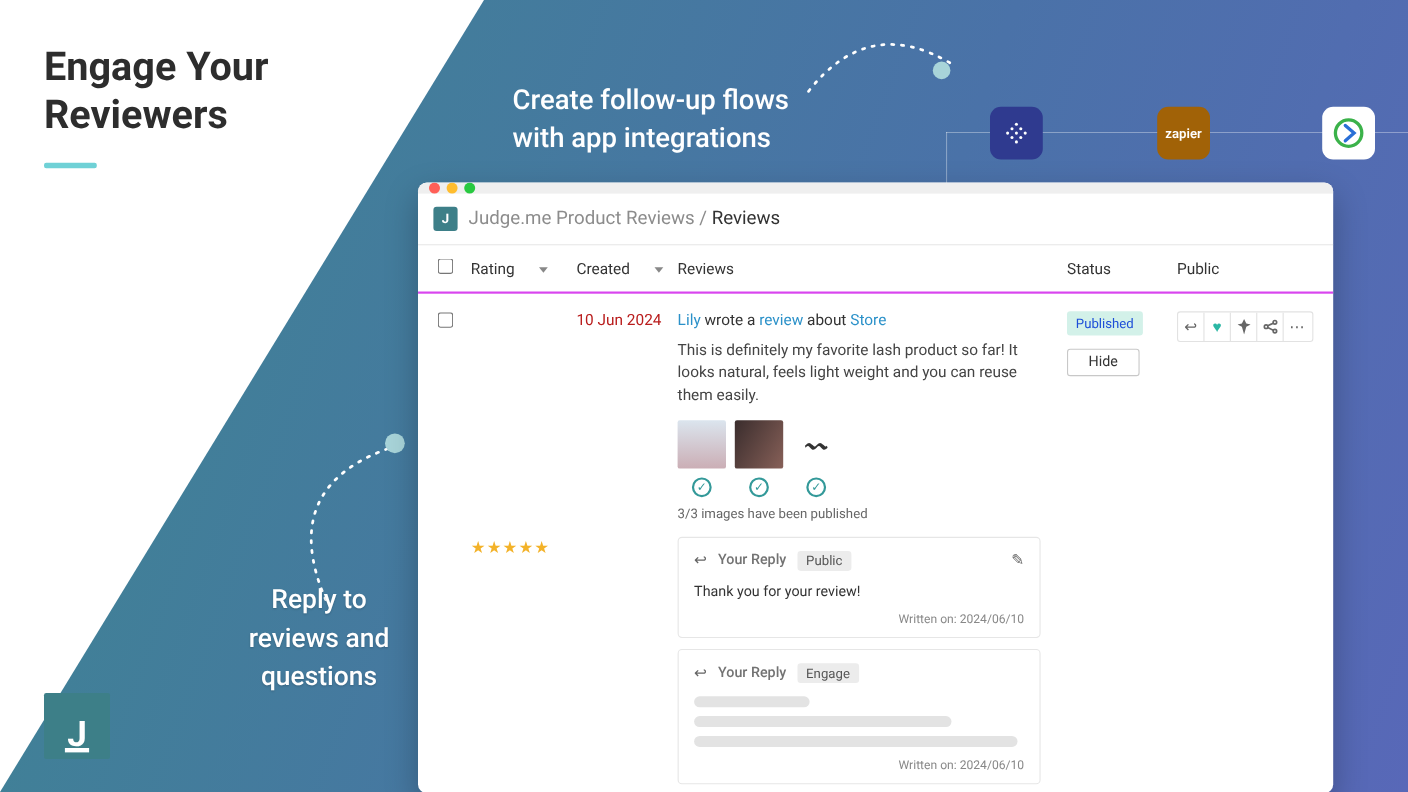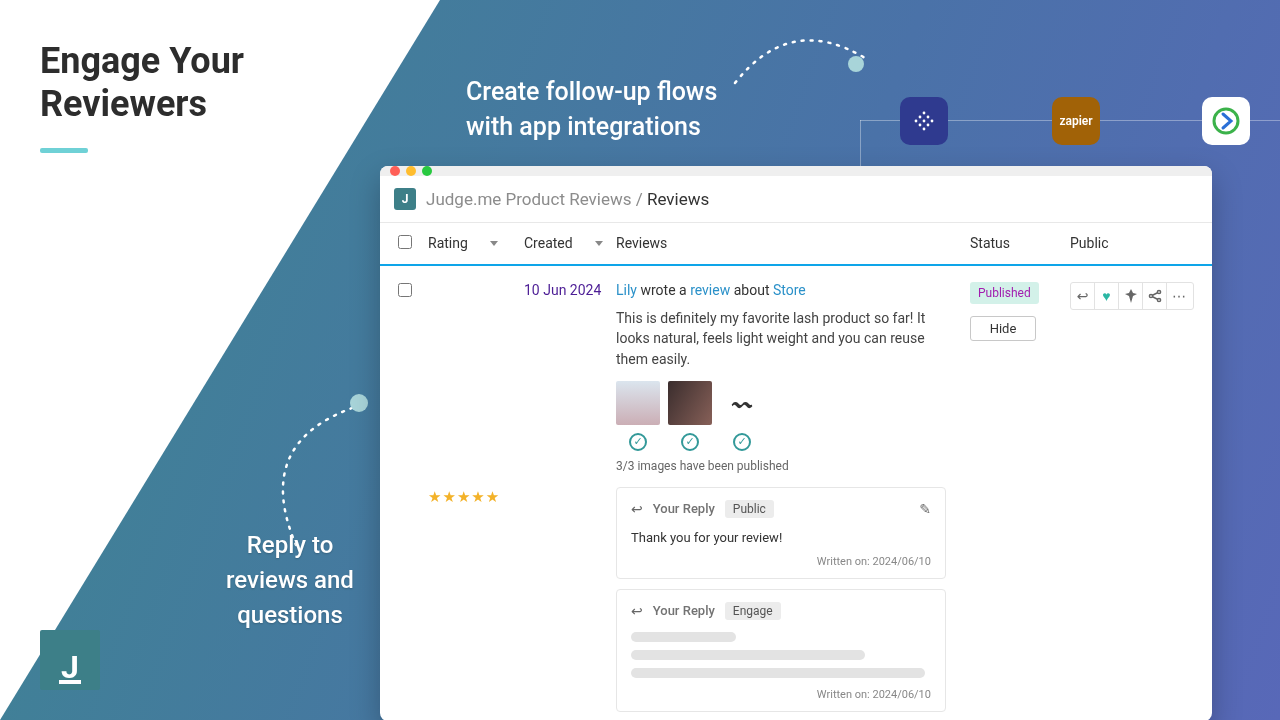--- a/index.html
+++ b/index.html
@@ -141,23 +141,23 @@
 .app-logo {
   width: 22px; height: 22px; border-radius: 3px;
   background: #3d7f88;
   display: flex; align-items: center; justify-content: center;
   color: #fff; font-weight: 700; font-size: 12px;
 }
 .crumb { color: #8c8c8c; font-size: 17px; }
 .crumb .cur { color: #333; }
 .cols {
   display: flex;
-  align-items: flex-start;
+  align-items: flex-end;
   padding: 12px 18px;
-  border-bottom: 2px solid #0ea5e9;
+  border-bottom: 2px solid #d946ef;
   font-size: 14px;
   color: #333;
 }
 .col-cb { width: 30px; }
 .col-rating { width: 96px; display:flex; align-items:center; gap:22px;}
 .col-created { width: 92px; display:flex; align-items:center; gap:22px;}
 .col-reviews { flex: 1; }
 .col-status { width: 100px; }
 .col-actions { width: 124px; text-align:left;}
 .caret {
@@ -168,21 +168,21 @@
 }
 input[type=checkbox] {
   width: 14px; height: 14px;
   accent-color: #339999;
 }
 .row {
   display: flex;
   padding: 16px 18px 24px;
 }
 .stars { color: #f3b229; font-size: 15px; letter-spacing: 1px; }
-.row-date { font-size: 14px; color: #4c1d95; width:92px;}
+.row-date { font-size: 14px; color: #b91c1c; width:92px;}
 .review-body { flex: 1; font-size: 14px; color: #333; padding-right: 24px; }
 .review-head { margin-bottom: 10px; }
 .lnk { color: #2b91c9; }
 .review-text { line-height: 1.45; color:#444; }
 .thumbs { display: flex; gap: 8px; margin-top: 12px; }
 .thumb {
   width: 44px; height: 44px;
   border-radius: 2px;
   background: #cfd6dc;
 }
@@ -221,21 +221,21 @@
 .reply-edit { margin-left:auto; color:#666; }
 .reply-body { margin-top: 12px; font-size:13px; color:#333; }
 .reply-foot { text-align:right; font-size:11px; color:#888; margin-top: 10px; }
 .skeleton { height:10px; background:#e3e3e3; border-radius:5px; margin-bottom:8px; }
 .sk1{width:35%} .sk2{width:78%} .sk3{width:98%}
 
 .status-col { width:100px; }
 .status-pill {
   display:inline-block;
   background:#d3f1e9;
-  color:#a21caf;
+  color:#1d4ed8;
   font-size:12px;
   padding:4px 8px;
   border-radius:3px;
 }
 .hide-btn {
   display:block;
   margin-top:12px;
   width:66px;
   font-size:13px;
   background:#fff;

